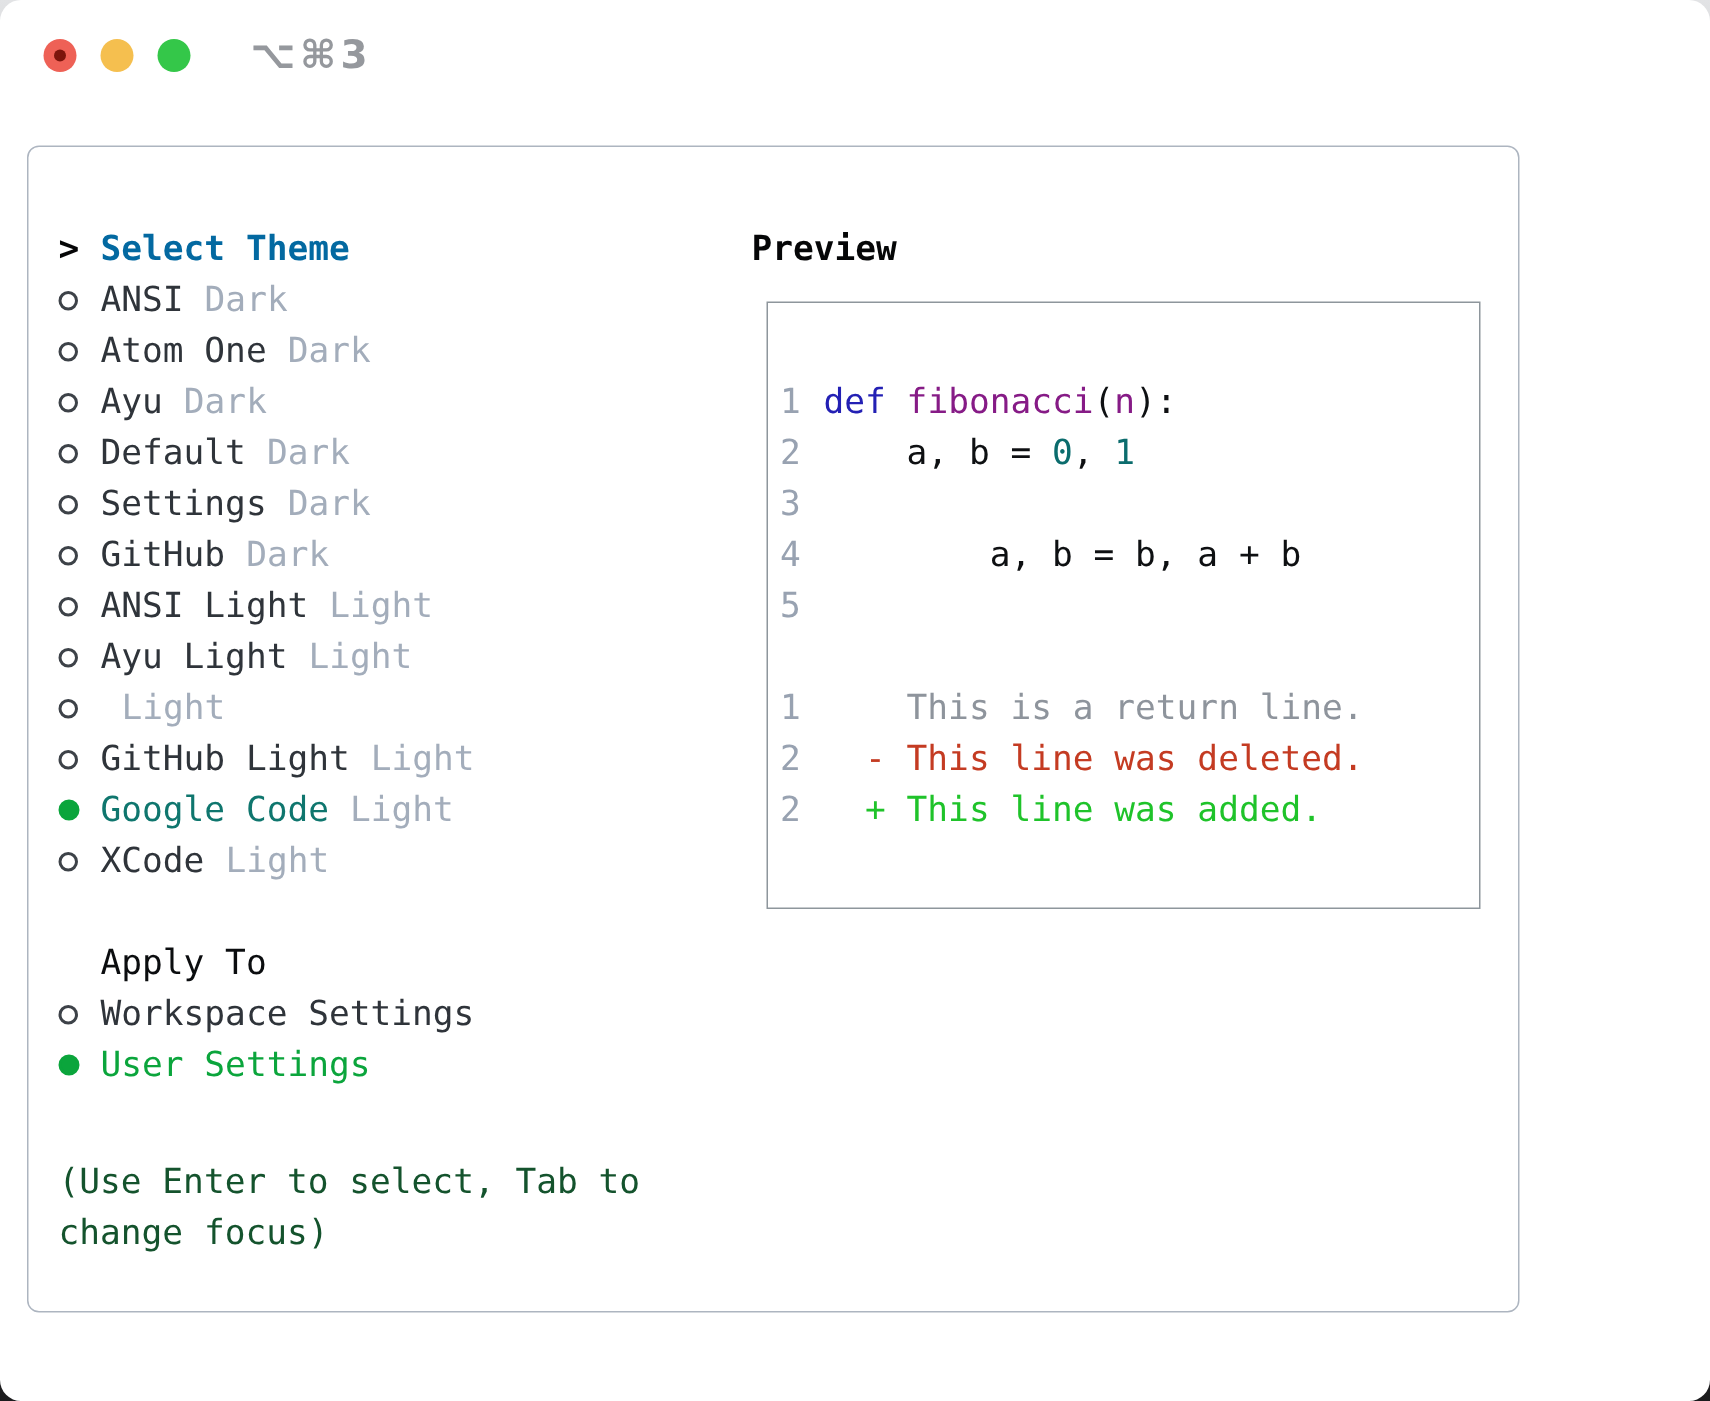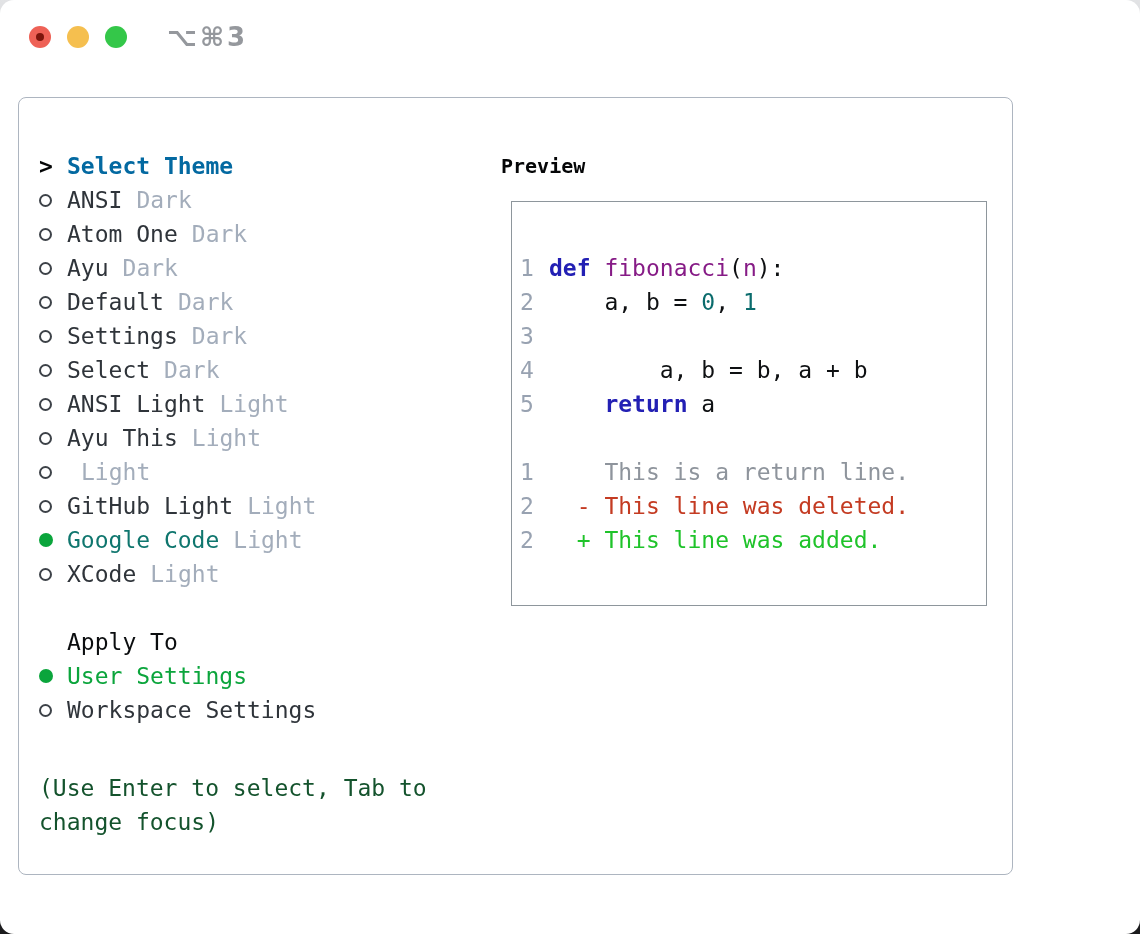--- a/index.html
+++ b/index.html
@@ -39,31 +39,31 @@
   .t-variant{color:#a3adbb;margin-left:14px;}
   .apply-section{margin-top:34px;}
   .apply-title{color:#0b0d0f;}
   .opt-label{color:#2f343a;}
   .opt-label.green{color:#0ba53c;}
   .hint{margin-top:44px;color:#14532d;}
   .hint div{height:34px;line-height:34px;}
   
   .preview-label{
     position:absolute;left:482px;top:51px;height:34px;line-height:34px;
-    font-size:20px;font-weight:bold;color:#050607;
+    font-size:23px;font-weight:bold;color:#050607;
   }
   .preview-box{
     position:absolute;left:492px;top:103px;width:476px;height:405px;
     border:1.5px solid #8e969c;box-sizing:border-box;background:#fff;
     padding:49px 0 0 8px;overflow:hidden;
   }
   .code-line{height:34px;line-height:34px;font-size:23px;white-space:pre;display:flex;}
   .ln{display:inline-block;width:29px;flex:0 0 29px;color:#98a2b1;}
   .toks{white-space:pre;}
-  .c-kw{color:#2320b4;font-weight:bold;}
+  .c-kw{color:#2320b4;}
   .c-fn{color:#861b86;}
   .c-num{color:#0b6c6d;}
   .c-pl{color:#0e1012;}
   .c-ctx{color:#8e949c;}
   .c-del{color:#c43b22;text-align:center;}
   .c-add{color:#1fc32a;}
 </style>
 </head>
 <body>
 
@@ -83,54 +83,54 @@
         <span class="marker prompt">&gt;</span>
         <span class="menu-header">Select Theme</span>
       </div>
 
       <div>
           <div class="row"><span class="marker"><span class="circle"></span></span><span class="t-name">ANSI</span><span class="t-variant">Dark</span></div>
           <div class="row"><span class="marker"><span class="circle"></span></span><span class="t-name">Atom One</span><span class="t-variant">Dark</span></div>
           <div class="row"><span class="marker"><span class="circle"></span></span><span class="t-name">Ayu</span><span class="t-variant">Dark</span></div>
           <div class="row"><span class="marker"><span class="circle"></span></span><span class="t-name">Default</span><span class="t-variant">Dark</span></div>
           <div class="row"><span class="marker"><span class="circle"></span></span><span class="t-name">Settings</span><span class="t-variant">Dark</span></div>
-          <div class="row"><span class="marker"><span class="circle"></span></span><span class="t-name">Select</span><span class="t-variant">Dark</span></div>
+          <div class="row"><span class="marker"><span class="circle"></span></span><span class="t-name">GitHub</span><span class="t-variant">Dark</span></div>
           <div class="row"><span class="marker"><span class="circle"></span></span><span class="t-name">ANSI Light</span><span class="t-variant">Light</span></div>
-          <div class="row"><span class="marker"><span class="circle"></span></span><span class="t-name">Ayu This</span><span class="t-variant">Light</span></div>
+          <div class="row"><span class="marker"><span class="circle"></span></span><span class="t-name">Ayu Light</span><span class="t-variant">Light</span></div>
           <div class="row"><span class="marker"><span class="circle"></span></span><span class="t-variant">Light</span></div>
           <div class="row"><span class="marker"><span class="circle"></span></span><span class="t-name">GitHub Light</span><span class="t-variant">Light</span></div>
           <div class="row"><span class="marker"><span class="circle sel"></span></span><span class="t-name green">Google Code</span><span class="t-variant">Light</span></div>
           <div class="row"><span class="marker"><span class="circle"></span></span><span class="t-name">XCode</span><span class="t-variant">Light</span></div>
         </div>
 
       <div class="apply-section">
         <div class="row">
           <span class="marker"></span>
           <span class="apply-title">Apply To</span>
         </div>
         <div>
+            <div class="row"><span class="marker"><span class="circle"></span></span><span class="opt-label">Workspace Settings</span></div>
             <div class="row"><span class="marker"><span class="circle sel"></span></span><span class="opt-label green">User Settings</span></div>
-            <div class="row"><span class="marker"><span class="circle"></span></span><span class="opt-label">Workspace Settings</span></div>
           </div>
       </div>
 
       <div class="hint">
           <div>(Use Enter to select, Tab to</div>
           <div>change focus)</div>
         </div>
     </div>
 
     <div class="preview-label">Preview</div>
 
     <div class="preview-box">
         <div class="code-line"><span class="ln">1</span><span class="toks"><span class="c-kw">def</span><span class="c-pl"> </span><span class="c-fn">fibonacci</span><span class="c-pl">(</span><span class="c-fn">n</span><span class="c-pl">):</span></span></div>
         <div class="code-line"><span class="ln">2</span><span class="toks"><span class="c-pl">    a, b = </span><span class="c-num">0</span><span class="c-pl">, </span><span class="c-num">1</span></span></div>
         <div class="code-line"><span class="ln">3</span></div>
         <div class="code-line"><span class="ln">4</span><span class="toks"><span class="c-pl">        a, b = b, a + b</span></span></div>
-        <div class="code-line"><span class="ln">5</span><span class="toks"><span class="c-pl">    </span><span class="c-kw">return</span><span class="c-pl"> a</span></span></div>
+        <div class="code-line"><span class="ln">5</span></div>
         <div class="code-line"><span class="ln"></span><span class="toks"></span></div>
         <div class="code-line"><span class="ln">1</span><span class="toks"><span class="c-ctx">    This is a return line.</span></span></div>
         <div class="code-line"><span class="ln">2</span><span class="toks"><span class="c-del">  - This line was deleted.</span></span></div>
         <div class="code-line"><span class="ln">2</span><span class="toks"><span class="c-add">  + This line was added.</span></span></div>
       </div>
 
   </div>
 </div>
 
 </body></html>

